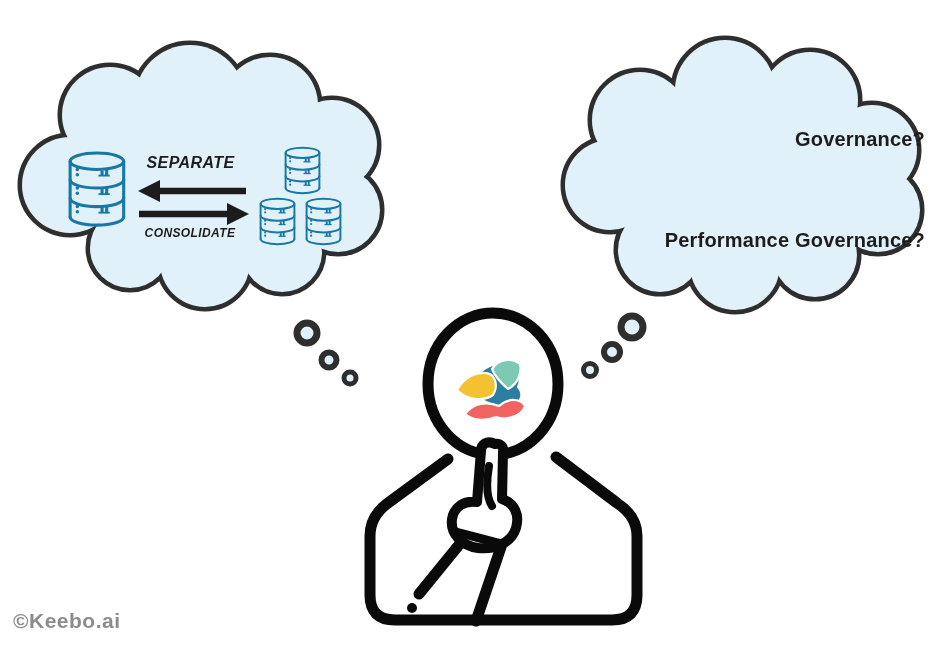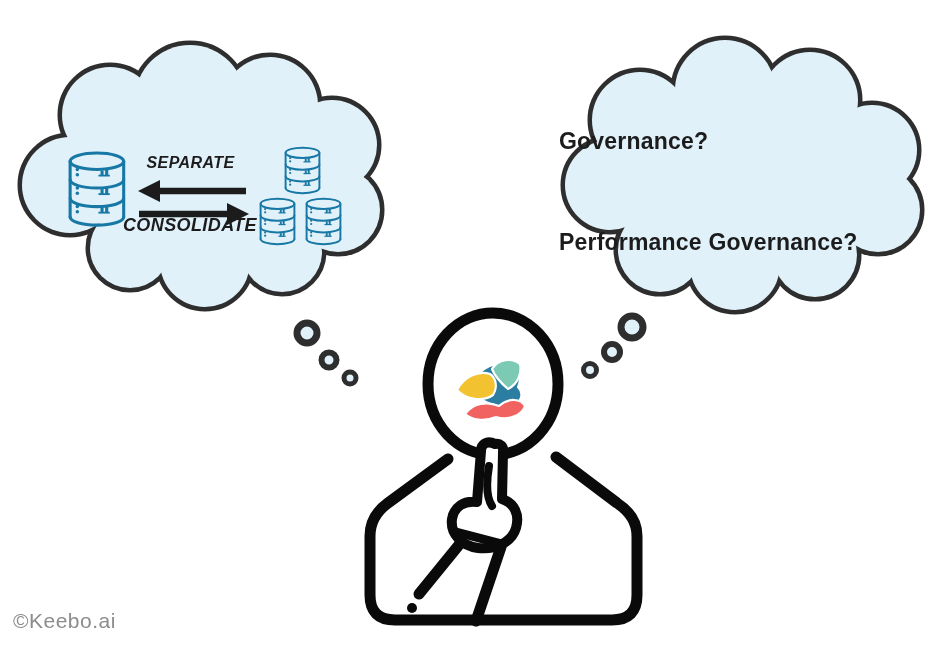--- a/index.html
+++ b/index.html
@@ -31,31 +31,31 @@
 
   
   .logo-shape{stroke:#ffffff;stroke-width:2.2;stroke-linejoin:round;}
 
   
   .lbl{
     position:absolute;color:var(--ink);font-weight:700;
     text-align:center;letter-spacing:.4px;line-height:1.15;font-style:italic;
   }
   .lbl-separate{left:108px;top:154px;width:165px;font-size:16px;}
-  .lbl-consolidate{left:95px;top:215px;width:190px;font-size:18px;}
+  .lbl-consolidate{left:95px;top:227px;width:190px;font-size:12px;}
   .question{
-    position:absolute;left:559px;width:330px;color:var(--ink);
-    font-weight:700;font-size:23px;text-align:left;letter-spacing:.2px;
+    position:absolute;left:595px;width:330px;color:var(--ink);
+    font-weight:700;font-size:20px;text-align:right;letter-spacing:.2px;
   }
   .q-0{top:128px;}
   .q-1{top:178px;}
   .q-2{top:229px;}
   .watermark{
     position:absolute;left:13px;top:609px;
-    font-size:21px;color:var(--watermark-gray);font-weight:400;letter-spacing:.5px;
+    font-size:21px;color:var(--watermark-gray);font-weight:700;letter-spacing:.5px;
   }
 </style>
 </head>
 <body>
 
 <div class="canvas">
 
   <svg class="art" viewBox="0 0 939 655">
 
     <defs>

